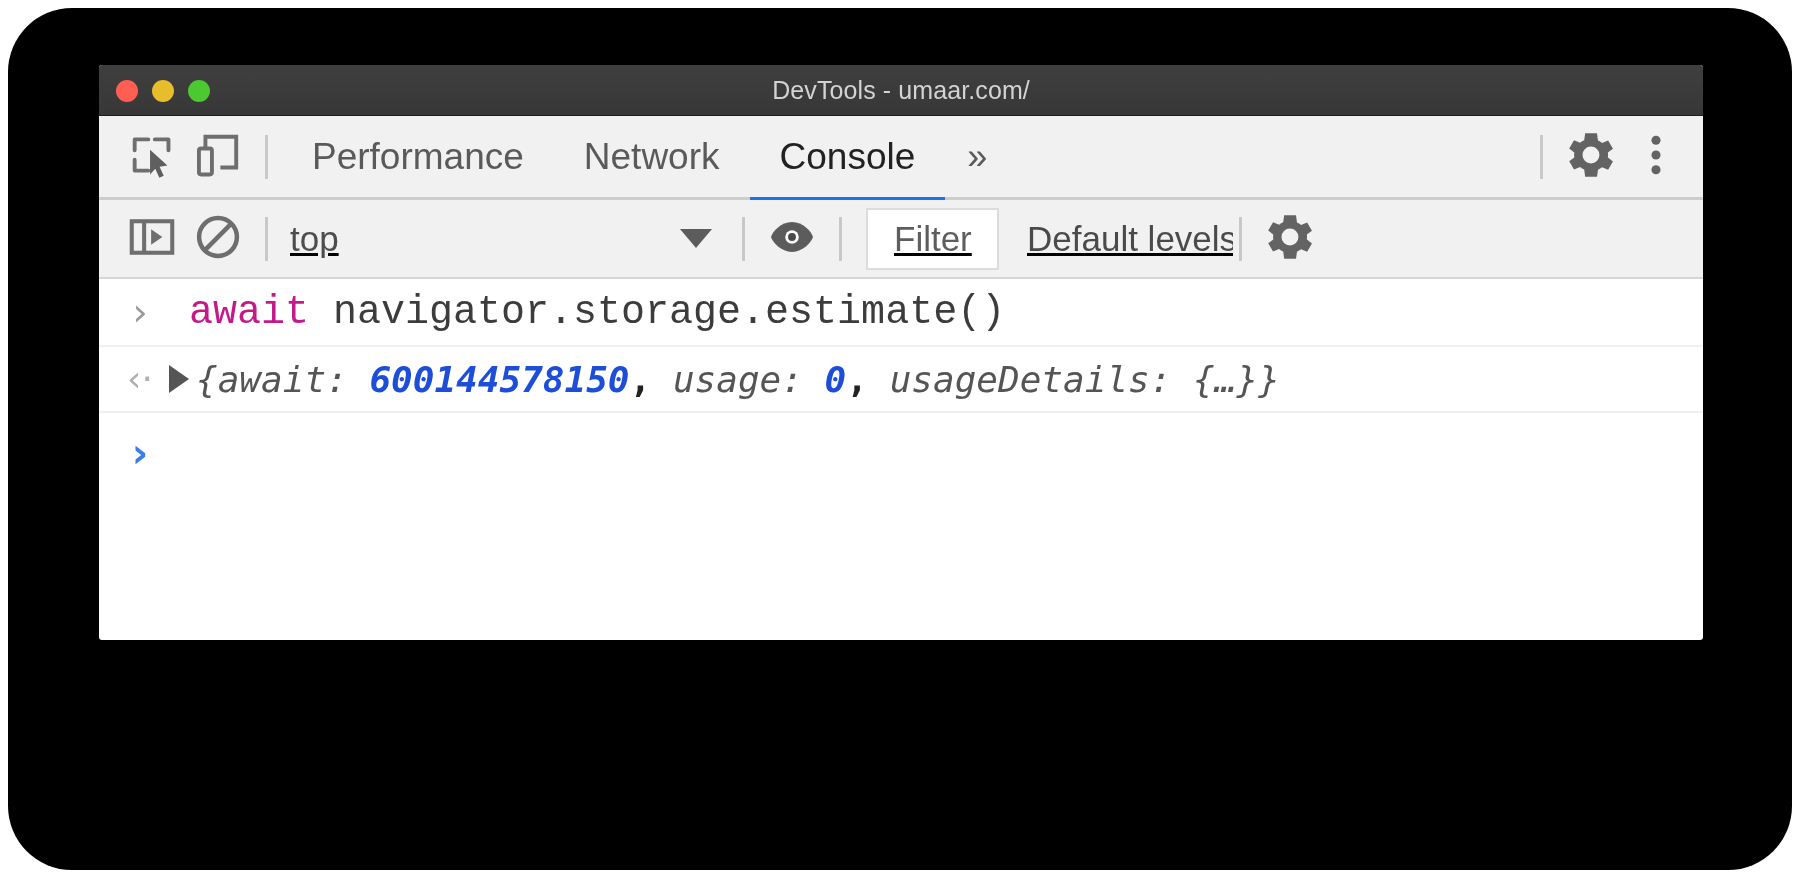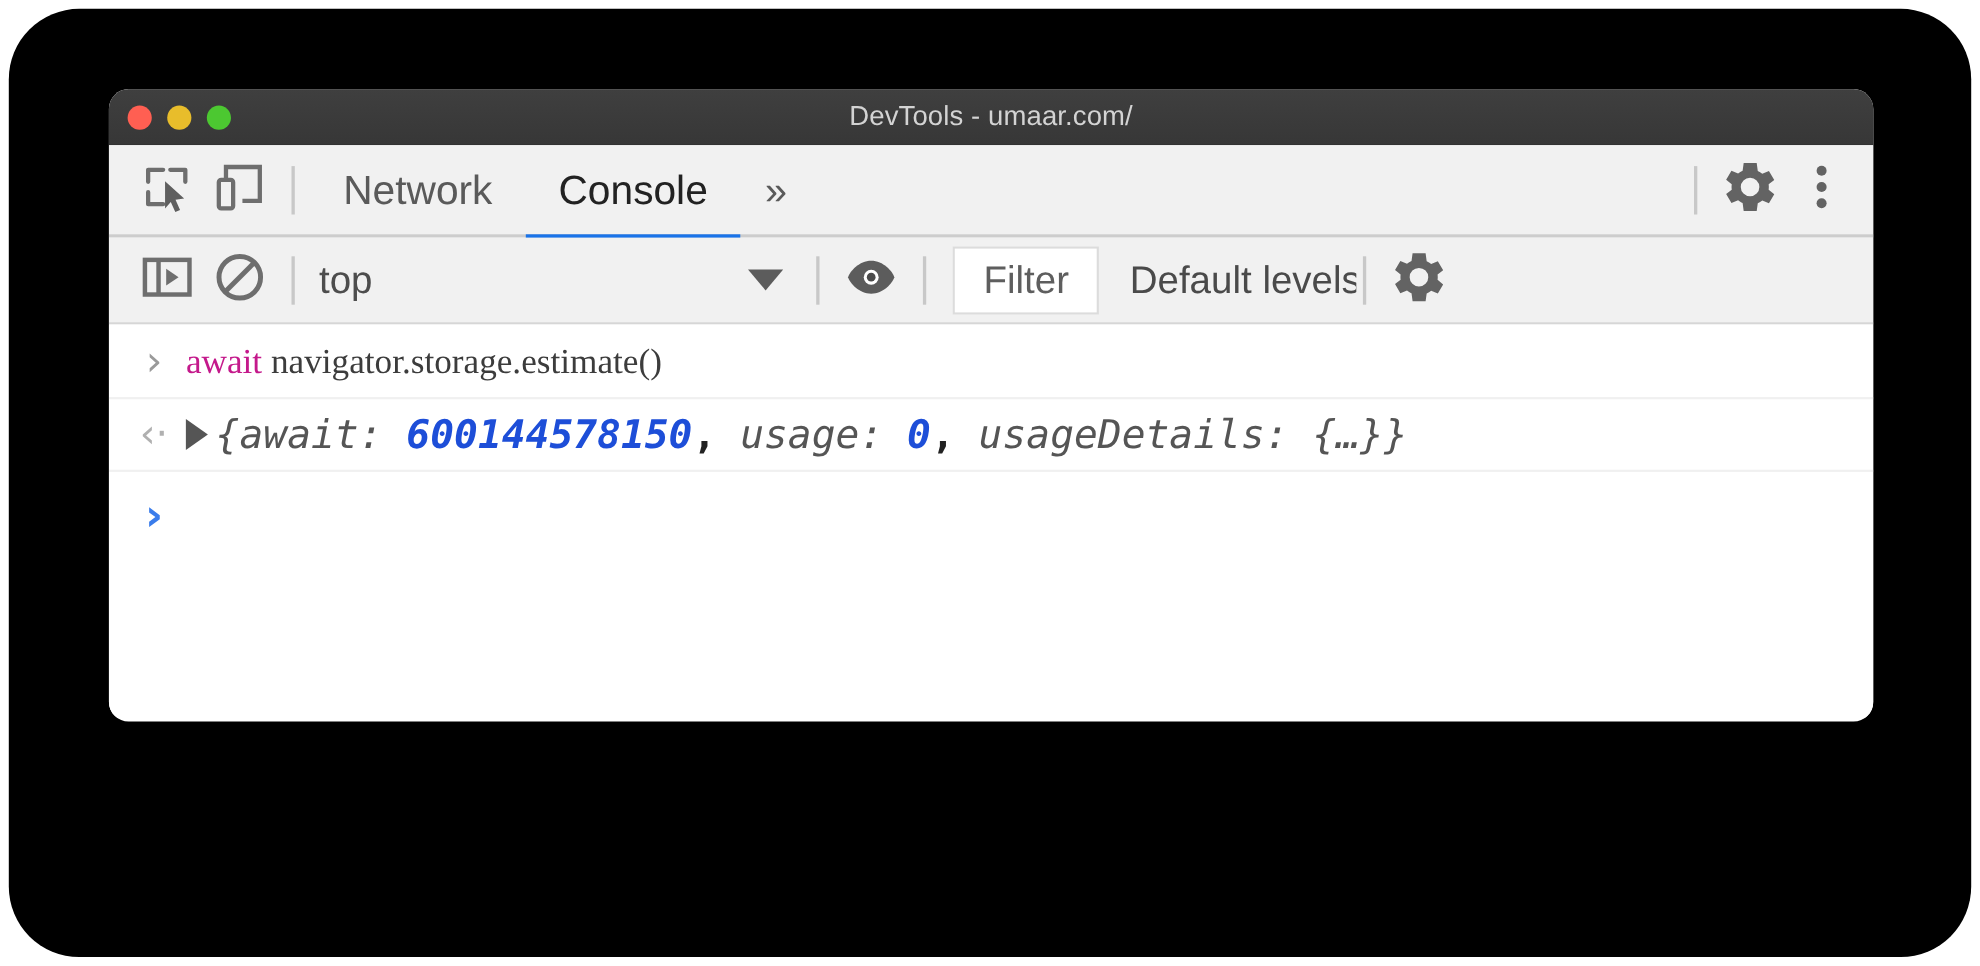--- a/index.html
+++ b/index.html
@@ -20,24 +20,24 @@
     width: 1784px;
     height: 862px;
     background: #000000;
     border-radius: 64px;
   }
 
   
   #window {
     position: absolute;
     left: 99px;
-    top: 81px;
+    top: 65px;
     width: 1604px;
     height: 575px;
-    border-radius: 18px;
+    border-radius: 3px;
     overflow: hidden;
     background: #ffffff;
     box-shadow: 0 2px 10px rgba(0,0,0,0.45);
   }
 
   
   #titlebar {
     position: relative;
     height: 51px;
     background: linear-gradient(#3f3f3f, #373737);
@@ -128,20 +128,21 @@
 
   
   #console-toolbar {
     position: relative;
     height: 79px;
     background: #f1f1f1;
     border-bottom: 2px solid #d6d6d6;
     display: flex;
     align-items: center;
     padding-left: 20px;
+    text-decoration: underline;
   }
   #context-select {
     display: flex;
     align-items: center;
     flex: 0 0 auto;
   }
   #context-label {
     font-size: 35px;
     color: #4d4d4d;
     margin-left: 8px;
@@ -221,25 +222,26 @@
     font-size: 36px;
     color: #b0b0b0;
     line-height: 1;
   }
   .prompt-chevron.blue {
     color: #3a7ceb;
     font-weight: bold;
     font-size: 40px;
   }
   .code {
-    font-family: Liberation Serif, serif;
-    font-size: 32px;
+    font-family: Liberation Mono, monospace;
+    font-size: 40px;
     color: #3c3c3c;
     white-space: nowrap;
     letter-spacing: 0px;
+    margin-left: 20px;
   }
   .kw-await { color: #c4198b; }
   .disclosure {
     width: 0; height: 0;
     border-top: 14px solid transparent;
     border-bottom: 14px solid transparent;
     border-left: 20px solid #555555;
     margin-right: 7px;
     flex: 0 0 auto;
   }
@@ -285,20 +287,23 @@
         <svg width="52" height="52" viewBox="0 0 24 24">
           <rect x="3.2" y="9" width="6" height="12" rx="1" fill="none" stroke="#6e6e6e" stroke-width="1.8"></rect>
           <path d="M6.2 9V3.6h14.2v14.2h-7.3" fill="none" stroke="#6e6e6e" stroke-width="1.8"></path>
         </svg>
       </span>
     </div>
 
     <div class="vsep"></div>
 
     <div class="tab">
+      <span>Performance</span>
+    </div>
+    <div class="tab">
       <span>Network</span>
     </div>
     <div class="tab active">
       <span>Console</span>
     </div>
 
     <div class="chevrons">
       <span>»</span>
     </div>
 

